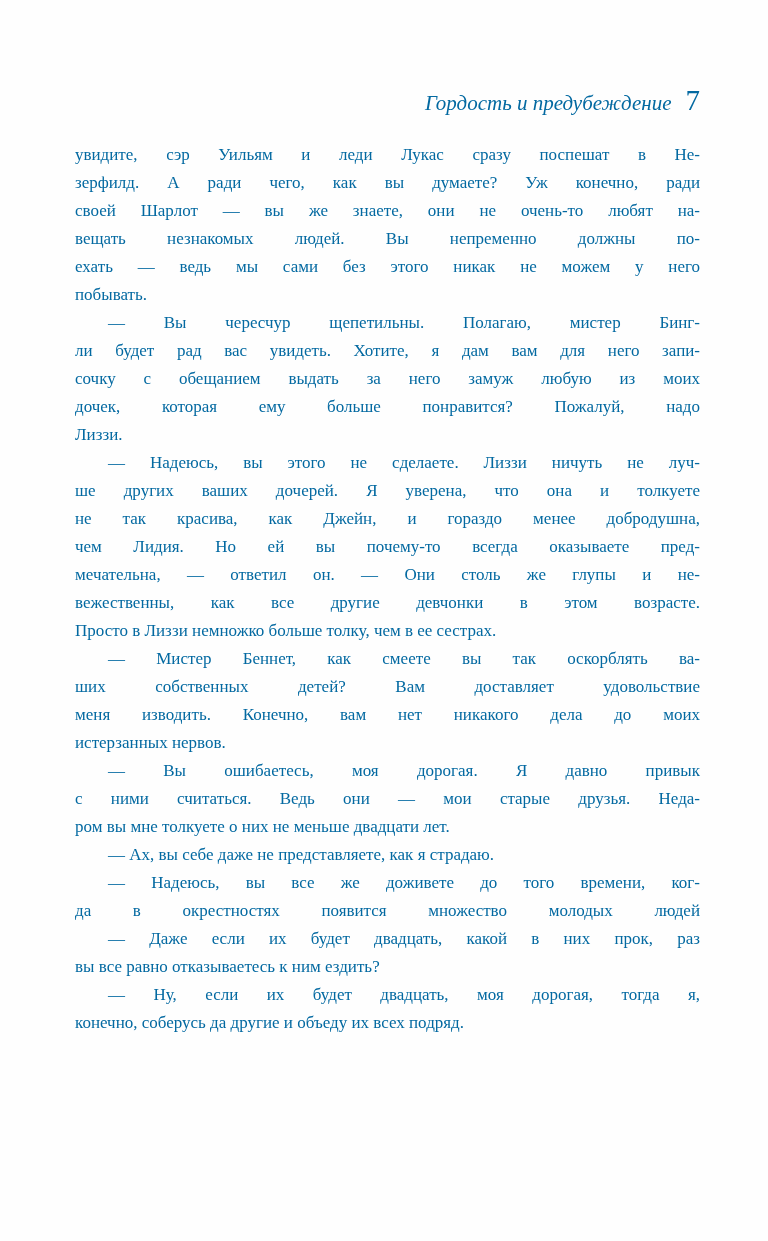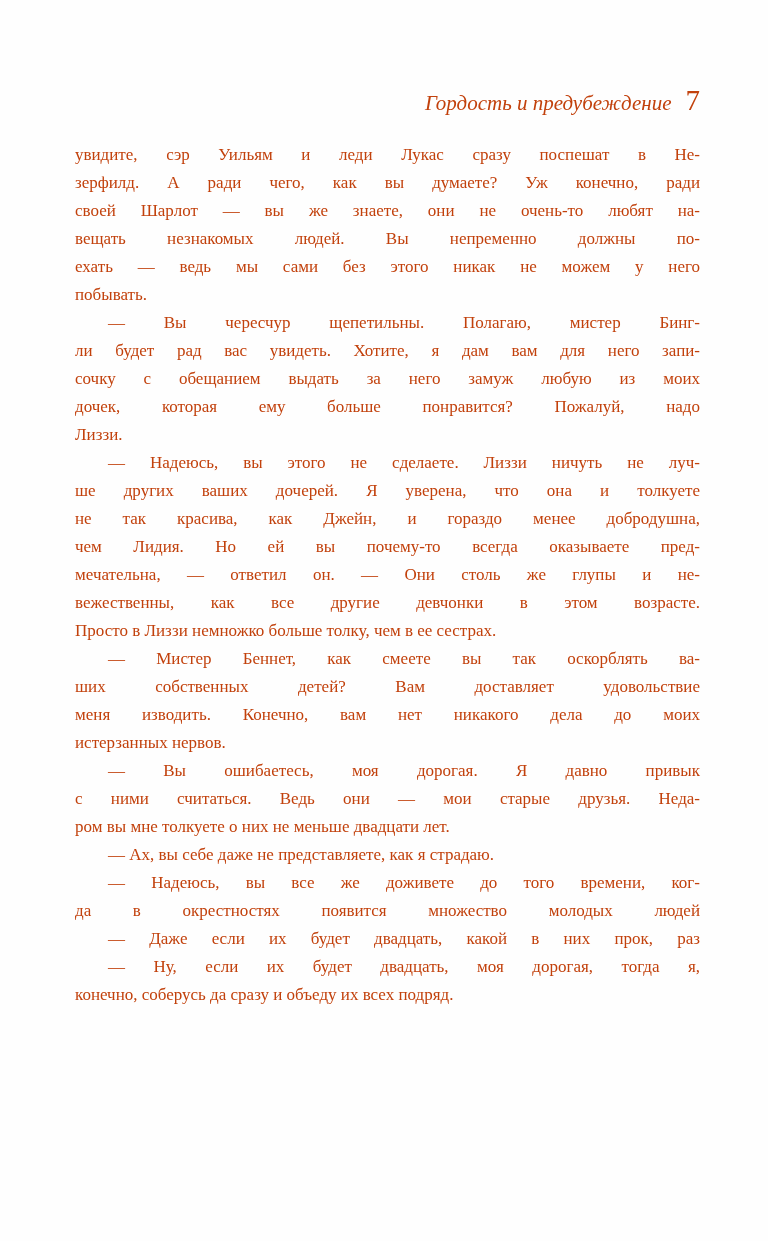--- a/index.html
+++ b/index.html
@@ -6,21 +6,21 @@
     margin: 0;
     padding: 0;
     background: #ffffff;
   }
   .page {
     position: relative;
     width: 768px;
     height: 1241px;
     box-sizing: border-box;
     background: #fefefe;
-    color: #c2410c;
+    color: #0369a1;
     padding: 86px 68px 0 75px;
     font-family: "Liberation Serif", "DejaVu Serif", serif;
     overflow: hidden;
   }
   .header {
     display: flex;
     justify-content: flex-end;
     align-items: baseline;
     gap: 14px;
   }
@@ -103,19 +103,20 @@
       </div>
       <div class="para">
         <div class="line last indent">— Ах, вы себе даже не представляете, как я страдаю.</div>
       </div>
       <div class="para">
         <div class="line indent">— Надеюсь, вы все же доживете до того времени, ког-</div>
         <div class="line">да в окрестностях появится множество молодых людей</div>
       </div>
       <div class="para">
         <div class="line indent">— Даже если их будет двадцать, какой в них прок, раз</div>
+        <div class="line last">вы все равно отказываетесь к ним ездить?</div>
       </div>
       <div class="para">
         <div class="line indent">— Ну, если их будет двадцать, моя дорогая, тогда я,</div>
-        <div class="line last">конечно, соберусь да сразу и объеду их всех подряд.</div>
+        <div class="line last">конечно, соберусь да другие и объеду их всех подряд.</div>
       </div>
     </div>
 </div>
 
 </body></html>

